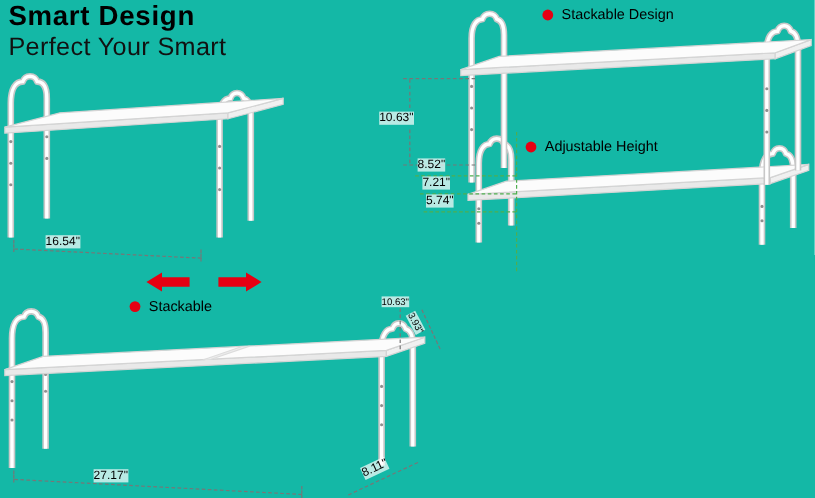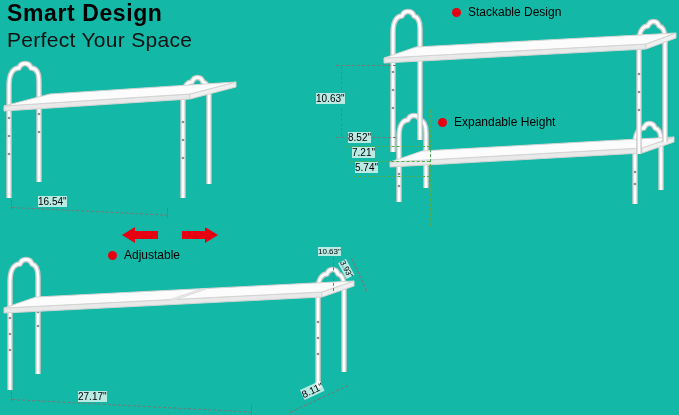--- a/index.html
+++ b/index.html
@@ -21,21 +21,21 @@
   .green { border-color:#4fae4f; }
 
   svg.illu { position:absolute; overflow:visible; }
 </style>
 </head>
 <body>
 
 <div class="canvas">
 
   <div class="title">Smart Design</div>
-  <div class="subtitle">Perfect Your Space</div>
+  <div class="subtitle">Perfect Your Smart</div>
 
   <svg class="illu" style="left:0;top:56px" width="240" height="160" viewBox="0 0 240 160">
     <g>
       <path d="M9,142 V30 C9,18 13,12 19,12 C21,6 29,6 31,12 C37,12 39,18 39,26 V126" fill="none" stroke="#c8c8c8" stroke-width="5.5" stroke-linejoin="round"></path>
       <path d="M9,142 V30 C9,18 13,12 19,12 C21,6 29,6 31,12 C37,12 39,18 39,26 V126" fill="none" stroke="#ffffff" stroke-width="2.8"></path>
       <circle cx="9" cy="62" r="1.3" fill="#8f8f8f"></circle>
         <circle cx="9" cy="80" r="1.3" fill="#8f8f8f"></circle>
         <circle cx="9" cy="98" r="1.3" fill="#8f8f8f"></circle>
       <circle cx="39" cy="58" r="1.3" fill="#8f8f8f"></circle>
         <circle cx="39" cy="76" r="1.3" fill="#8f8f8f"></circle>
@@ -96,21 +96,21 @@
       <polygon points="10,56 272,42 302,31 42,45" fill="#fcfcfc" stroke="#d4d4d4" stroke-width="1"></polygon>
     </g>
   </svg>
 
   <div class="feature" style="left:452px;top:5px">
     <span class="bullet"></span>
     <span>Stackable Design</span>
   </div>
   <div class="feature" style="left:438px;top:115px">
     <span class="bullet"></span>
-    <span>Expandable Height</span>
+    <span>Adjustable Height</span>
   </div>
 
   <div class="dash-h" style="left:336px;top:65px;width:60px"></div>
   <div class="dash-v" style="left:341px;top:66px;height:24px"></div>
   <div class="dim" style="left:316px;top:93px">10.63"</div>
   <div class="dash-v" style="left:341px;top:108px;height:28px"></div>
   <div class="dash-h" style="left:336px;top:137px;width:60px"></div>
 
   <div class="dim" style="left:348px;top:132px">8.52"</div>
   <div class="dash-h green" style="left:346px;top:146px;width:84px"></div>
@@ -119,21 +119,21 @@
   <div class="dim" style="left:355px;top:162px">5.74"</div>
   <div class="dash-h green" style="left:353px;top:176px;width:77px"></div>
   <div class="dash-v green" style="left:430px;top:110px;height:116px"></div>
 
   <svg class="illu" style="left:122px;top:227px" width="96" height="16" viewBox="0 0 96 16">
     <polygon points="0,8 13,0 13,4 36,4 36,12 13,12 13,16" fill="#e60012"></polygon>
     <polygon points="96,8 83,0 83,4 60,4 60,12 83,12 83,16" fill="#e60012"></polygon>
   </svg>
   <div class="feature" style="left:108px;top:248px">
     <span class="bullet"></span>
-    <span>Adjustable</span>
+    <span>Stackable</span>
   </div>
 
   <svg class="illu" style="left:0;top:252px" width="360" height="162" viewBox="0 0 360 162">
     <g>
       <path d="M10,138 V30 C10,18 14,12 20,12 C22,6 30,6 32,12 C36,13 38,18 38,25 V122" fill="none" stroke="#c8c8c8" stroke-width="5.5" stroke-linejoin="round"></path>
       <path d="M10,138 V30 C10,18 14,12 20,12 C22,6 30,6 32,12 C36,13 38,18 38,25 V122" fill="none" stroke="#ffffff" stroke-width="2.8"></path>
       <circle cx="10" cy="66" r="1.3" fill="#8f8f8f"></circle>
         <circle cx="10" cy="82" r="1.3" fill="#8f8f8f"></circle>
         <circle cx="10" cy="98" r="1.3" fill="#8f8f8f"></circle>
       <circle cx="38" cy="60" r="1.3" fill="#8f8f8f"></circle>

